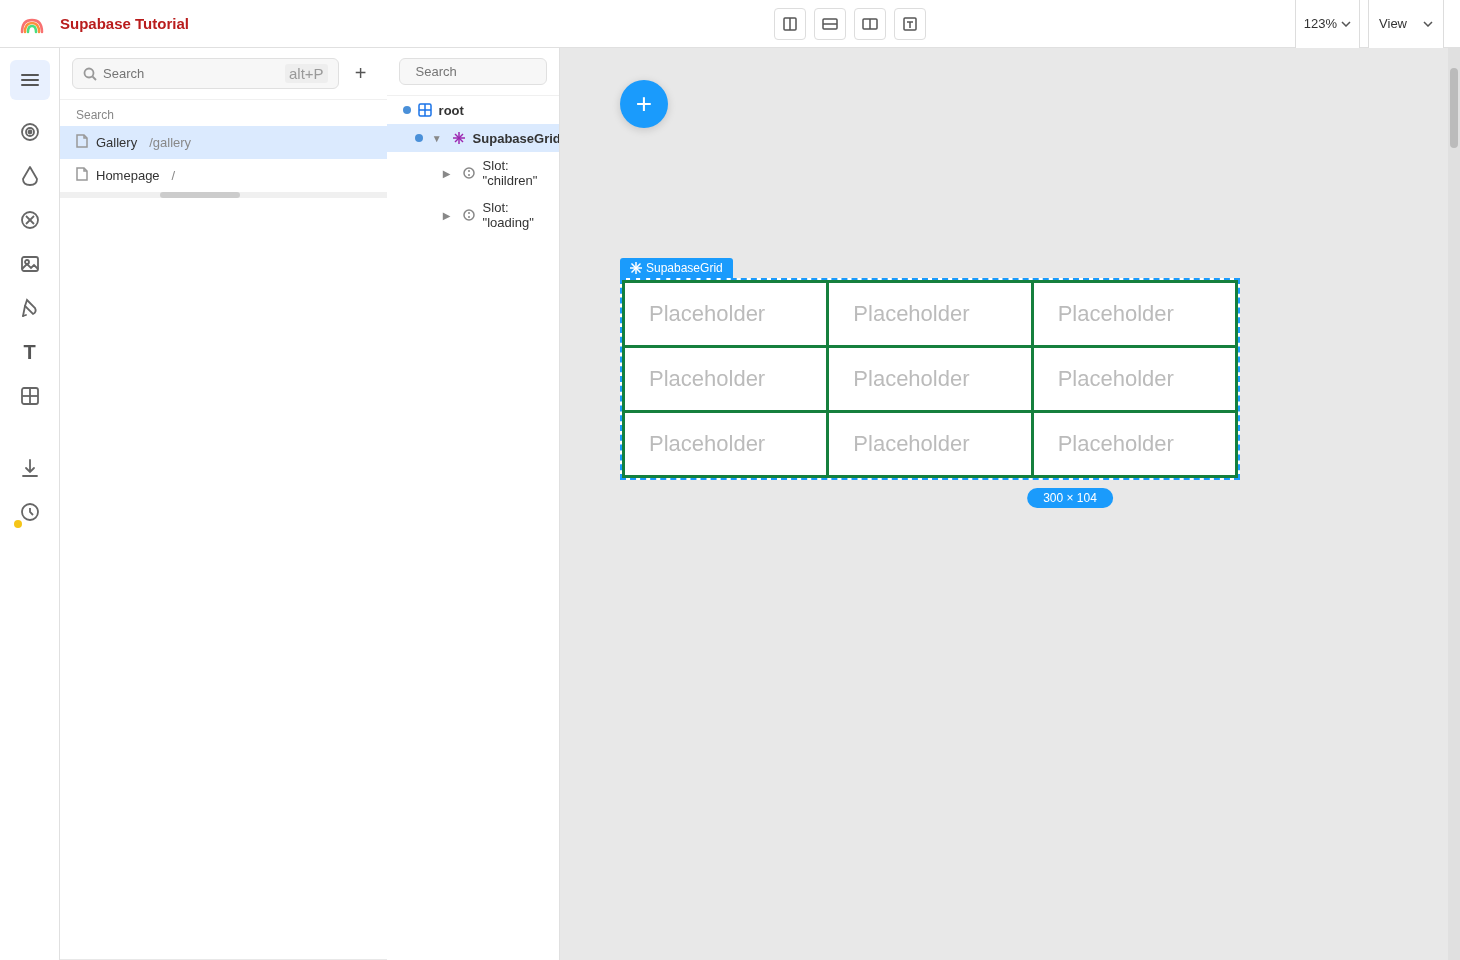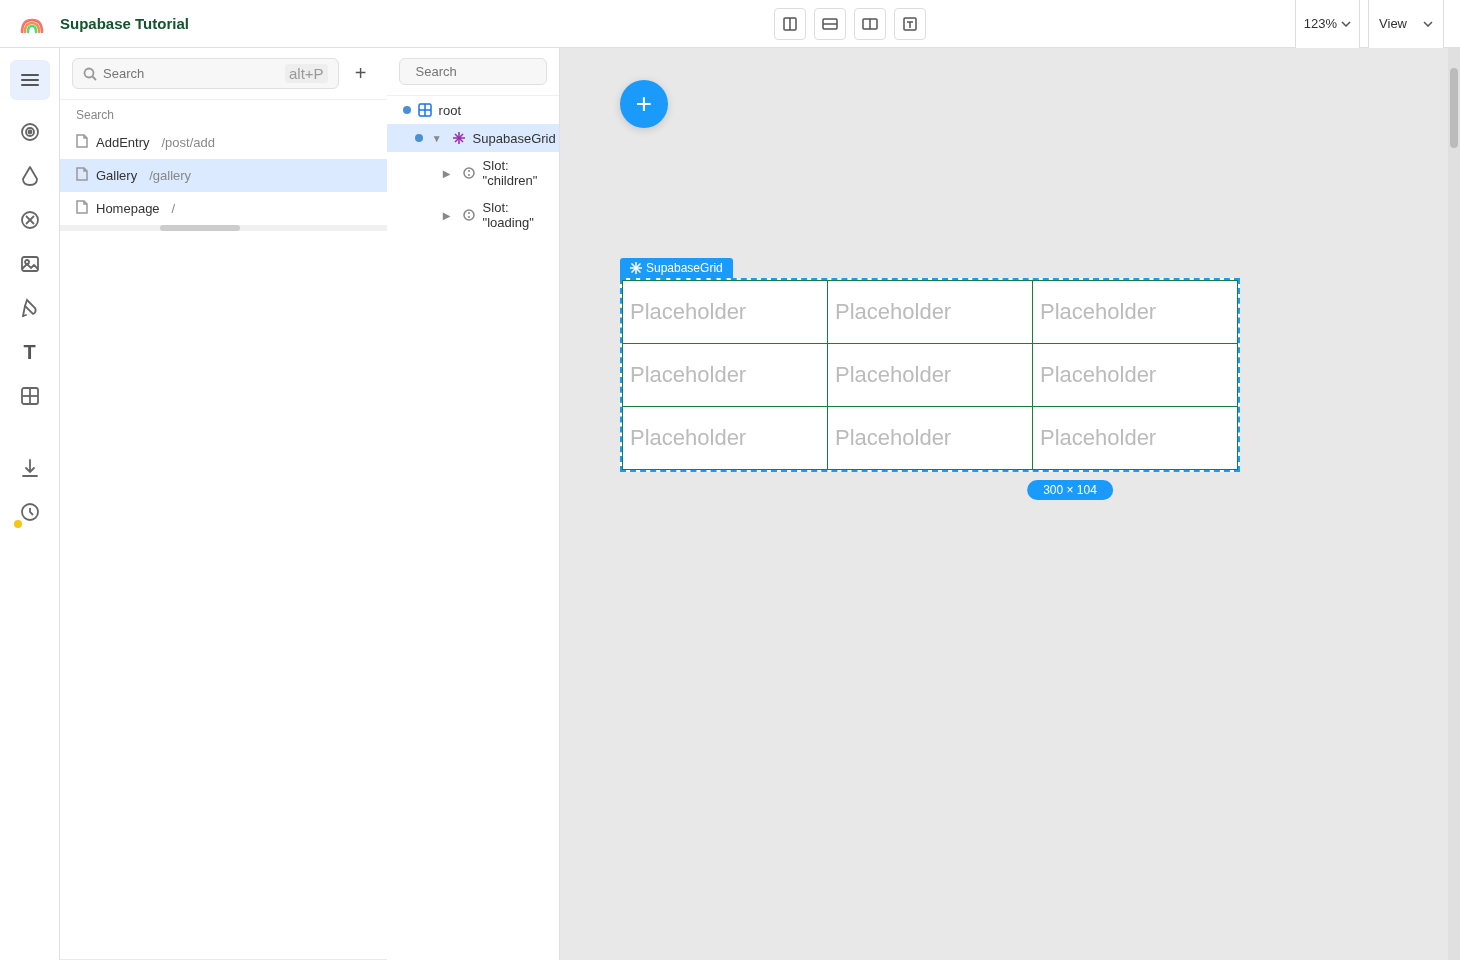--- a/index.html
+++ b/index.html
@@ -15,21 +15,21 @@
       padding: 0 16px;
       gap: 12px;
     }
     .topbar-logo {
       width: 32px; height: 32px;
       display: flex; align-items: center; justify-content: center;
     }
     .topbar-title {
       font-size: 15px;
       font-weight: 600;
-      color: #14532d;
+      color: #b91c1c;
       flex: 1;
     }
     .topbar-center {
       display: flex;
       align-items: center;
       gap: 8px;
     }
     .topbar-icon-btn {
       width: 32px; height: 32px;
       border: 1px solid #ddd;
@@ -245,21 +245,21 @@
     }
     .tree-icon {
       width: 16px; height: 16px;
       display: flex; align-items: center; justify-content: center;
       font-size: 12px;
       color: #888;
       flex-shrink: 0;
     }
     .tree-icon.blue { color: #1a73e8; }
     .tree-icon.purple { color: #9c27b0; }
-    .tree-label { font-weight: 400; text-align: center; }
+    .tree-label { font-weight: 700; text-align: center; }
 
     
     .canvas-area {
       flex: 1;
       background: #e8e8e8;
       position: relative;
       overflow: hidden;
     }
     .canvas-add-btn {
       position: absolute;
@@ -296,24 +296,24 @@
     .component-frame {
       border: 2px dashed #1a9bfc;
       background: #fff;
       width: 620px;
     }
     .grid-table {
       width: 100%;
       border-collapse: collapse;
     }
     .grid-table td {
-      padding: 18px 7px;
+      padding: 18px 24px;
       font-size: 22px;
       color: #bbb;
-      border: 1px solid #15803d;
+      border: 3px solid #15803d;
       font-weight: 400;
     }
     .size-badge {
       position: absolute;
       bottom: -28px;
       left: 50%;
       transform: translateX(-50%);
       background: #1a9bfc;
       color: #fff;
       font-size: 12px;
@@ -472,30 +472,20 @@
           <svg width="14" height="14" viewBox="0 0 14 14" fill="none" stroke="#999" stroke-width="1.8">
             <circle cx="6" cy="6" r="4.5"></circle>
             <line x1="9.5" y1="9.5" x2="13" y2="13"></line>
           </svg>
           <input type="text" placeholder="Search" style="">
           <span class="search-shortcut">alt+P</span>
         </div>
         <button class="add-btn">+</button>
       </div>
       <div class="pages-label">Search</div>
-      <div class="page-item">
-        <span class="page-icon">
-          <svg width="12" height="14" viewBox="0 0 12 14" fill="none" stroke="#999" stroke-width="1.5">
-            <path d="M1 1 h7 l3 3 v9 H1 Z"></path>
-            <path d="M8 1 v3 h3"></path>
-          </svg>
-        </span>
-        <span class="page-name">AddEntry</span>
-        <span class="page-path">/post/add</span>
-      </div>
       <div class="page-item selected">
         <span class="page-icon">
           <svg width="12" height="14" viewBox="0 0 12 14" fill="none" stroke="#999" stroke-width="1.5">
             <path d="M1 1 h7 l3 3 v9 H1 Z"></path>
             <path d="M8 1 v3 h3"></path>
           </svg>
         </span>
         <span class="page-name">Gallery</span>
         <span class="page-path">/gallery</span>
       </div>

